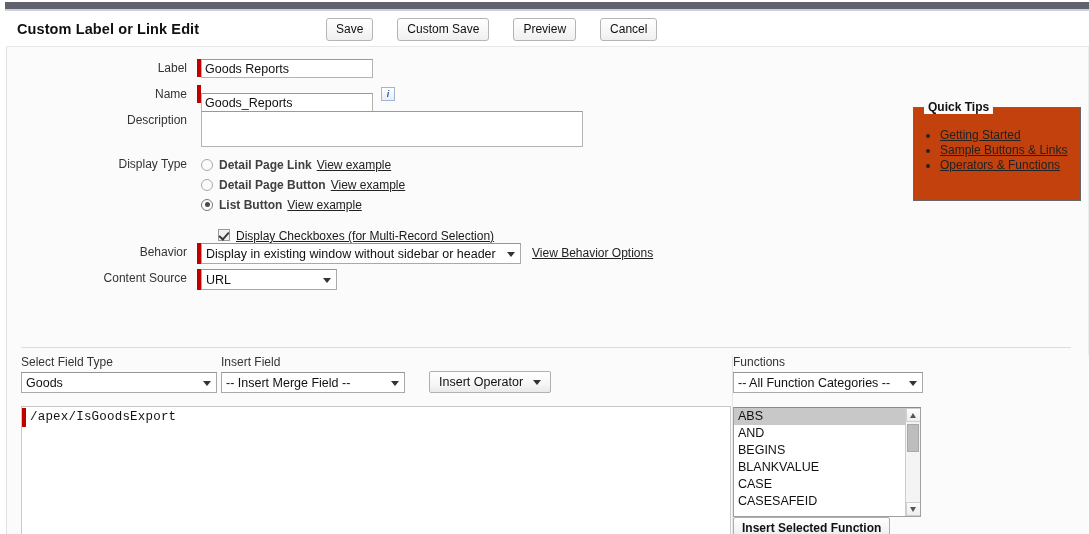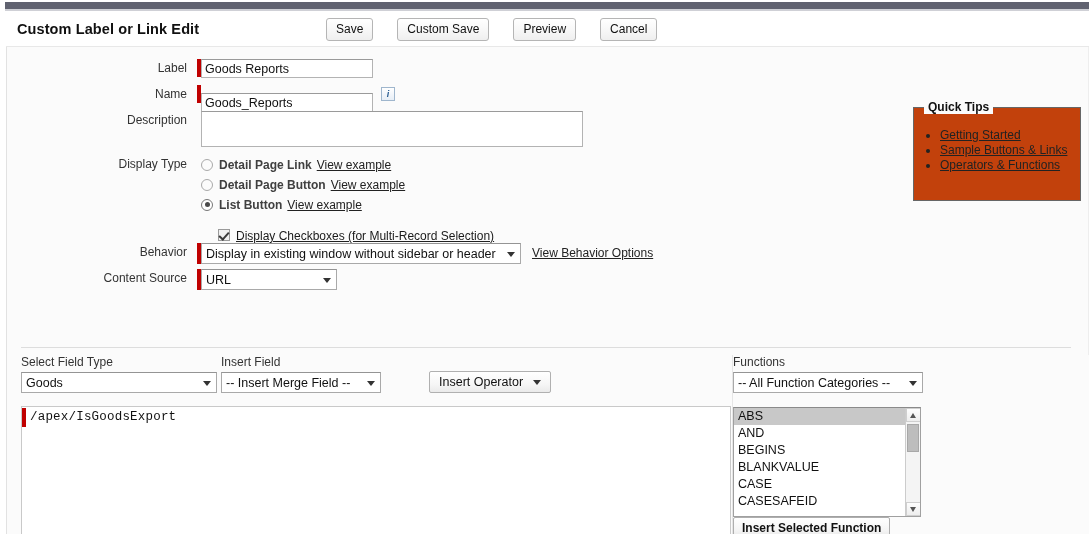--- a/index.html
+++ b/index.html
@@ -267,21 +267,21 @@
     width: 1083px;
     height: 226px;
   }
   .fx-caption {
     position: absolute;
     font-size: 12px;
     color: #333333;
     white-space: nowrap;
   }
   .sel-fieldtype { width: 196px; align-items: center; }
-  .sel-mergefield { width: 160px; }
+  .sel-mergefield { width: 184px; }
   .sel-funccat { width: 190px; }
 
   .opbtn {
     display: inline-flex;
     align-items: center;
     justify-content: center;
     gap: 10px;
     height: 22px;
     padding: 0 9px;
     font-size: 12.5px;

